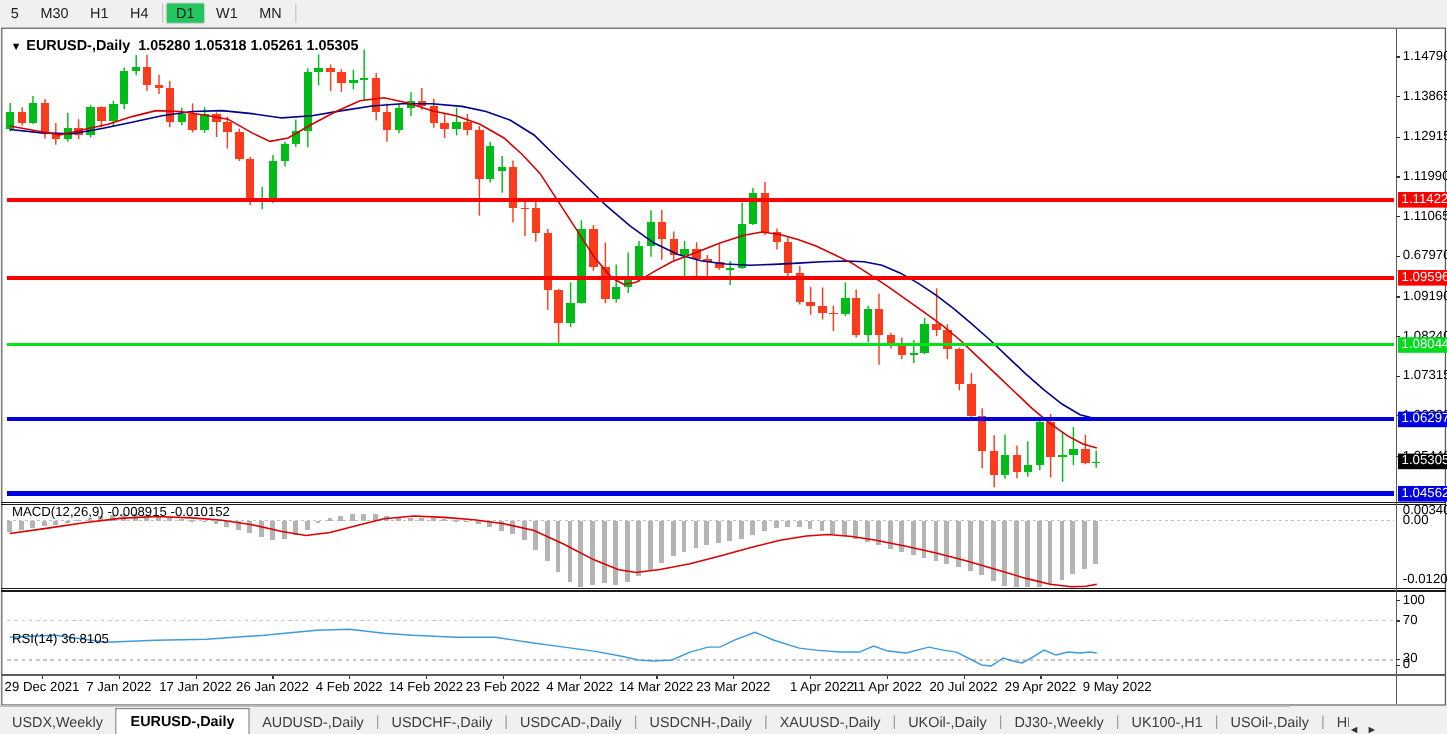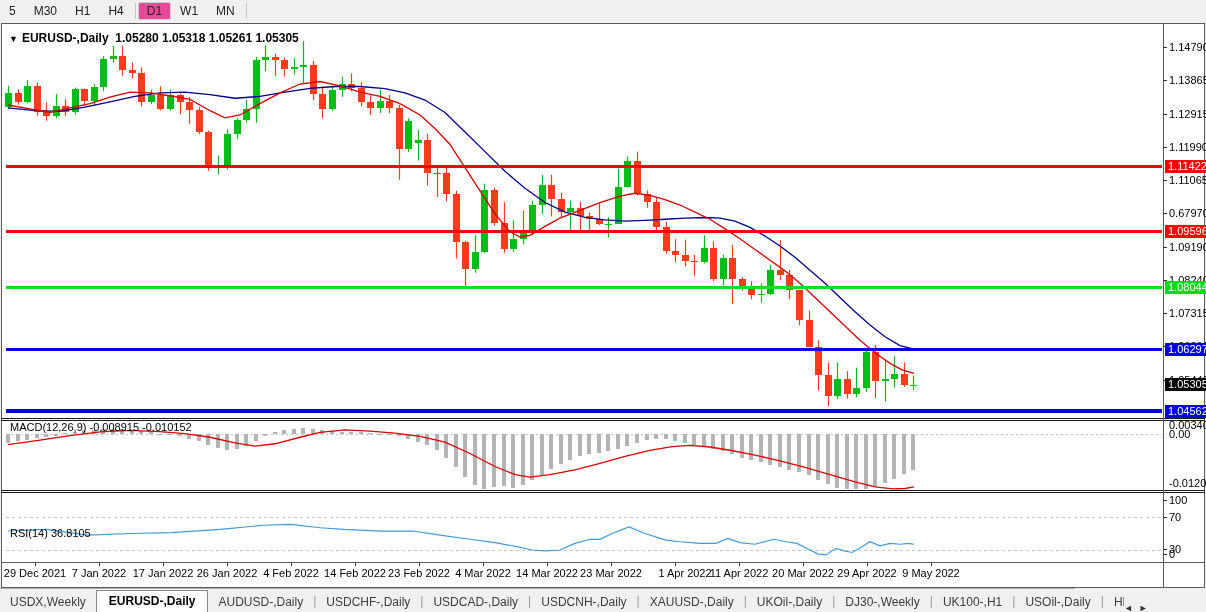--- a/index.html
+++ b/index.html
@@ -1,21 +1,21 @@
 <!DOCTYPE html>
 <html><head>
 <meta charset="utf-8">
 <style>
   html,body{margin:0;padding:0;background:#e8e8e8;}
   #app{position:relative;width:1206px;height:612px;overflow:hidden;background:#f0f0f0;
        font-family:"Liberation Sans",sans-serif;-webkit-font-smoothing:none;}
   
   #toolbar{position:absolute;left:0;top:0;width:1206px;height:22px;background:#f0f0f0;display:flex;align-items:center;}
   .tf{font-size:12px;color:#222;padding:2px 9px;cursor:default;}
-  .tf.active{background:#ec4899;border:1px solid #cfcfcf;border-radius:2px;padding:1px 8px;}
+  .tf.active{background:#22c55e;border:1px solid #cfcfcf;border-radius:2px;padding:1px 8px;}
   .tf-sep{width:1px;height:16px;background:#c6c6c6;margin:0 2px;}
   
   #chart-window{position:absolute;left:1px;top:23px;width:1202px;height:563px;background:#fff;border:1px solid #5c5c5c;}
   #chart-svg{position:absolute;left:0;top:0;width:1206px;height:612px;z-index:5;pointer-events:none;}
   #title-row{position:absolute;left:9px;top:31px;z-index:6;font-size:12px;font-weight:bold;color:#000;}
   #title-row .tri{font-size:9px;margin-right:4px;}
   .panel-label{position:absolute;z-index:6;font-size:11px;color:#000;}
   
   .pa-label{position:absolute;left:1169px;width:36px;z-index:6;font-size:11px;color:#000;white-space:nowrap;}
   .pa-badge{position:absolute;left:1165px;width:41px;height:13px;z-index:7;font-size:11px;line-height:13px;
@@ -448,21 +448,21 @@
       <div class="date-label" style="left: 163px;">17 Jan 2022</div>
       <div class="date-label" style="left: 227px;">26 Jan 2022</div>
       <div class="date-label" style="left: 291px;">4 Feb 2022</div>
       <div class="date-label" style="left: 355px;">14 Feb 2022</div>
       <div class="date-label" style="left: 419px;">23 Feb 2022</div>
       <div class="date-label" style="left: 483px;">4 Mar 2022</div>
       <div class="date-label" style="left: 547px;">14 Mar 2022</div>
       <div class="date-label" style="left: 611px;">23 Mar 2022</div>
       <div class="date-label" style="left: 685px;">1 Apr 2022</div>
       <div class="date-label" style="left: 739px;">11 Apr 2022</div>
-      <div class="date-label" style="left: 803px;">20 Mar 2022</div>
+      <div class="date-label" style="left: 803px;">20 Jul 2022</div>
       <div class="date-label" style="left: 867px;">29 Apr 2022</div>
       <div class="date-label" style="left: 931px;">9 May 2022</div>
     </div>
 
   <div id="tabbar">
       <div class="tab">USDX,Weekly</div>
       <div class="tab active">EURUSD-,Daily</div>
       <div class="tab">AUDUSD-,Daily</div>
       <div class="tab-sep">|</div>
       <div class="tab">USDCHF-,Daily</div>

